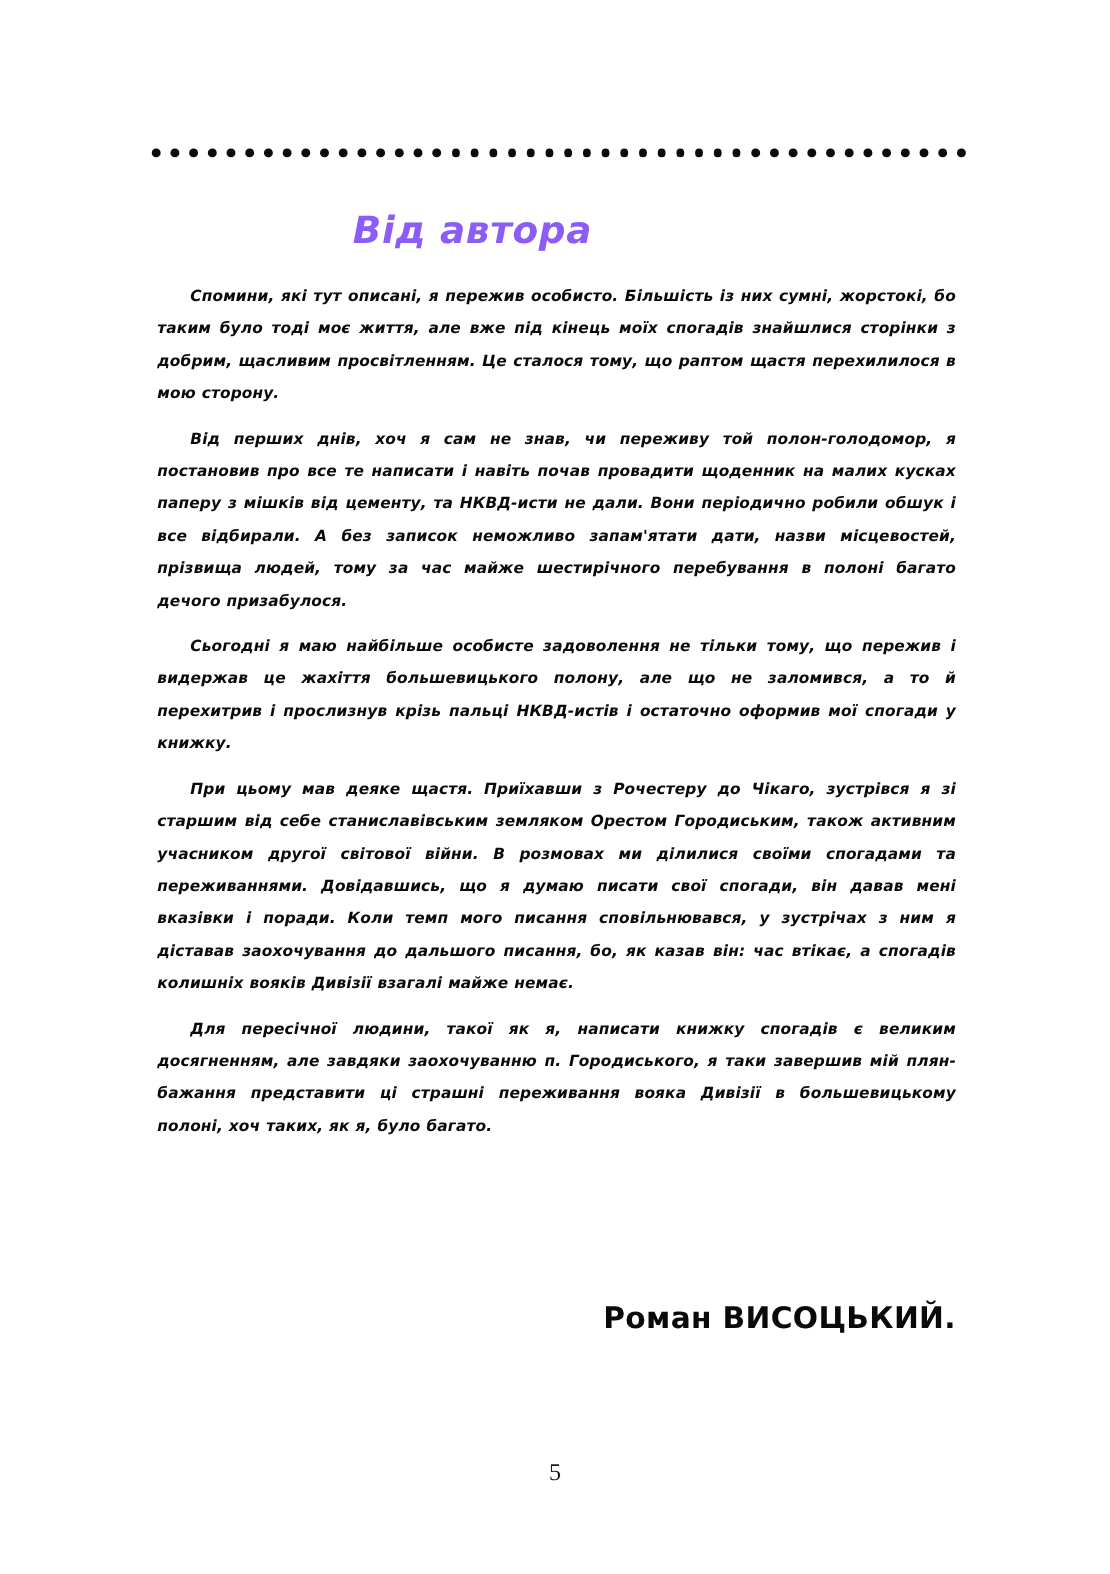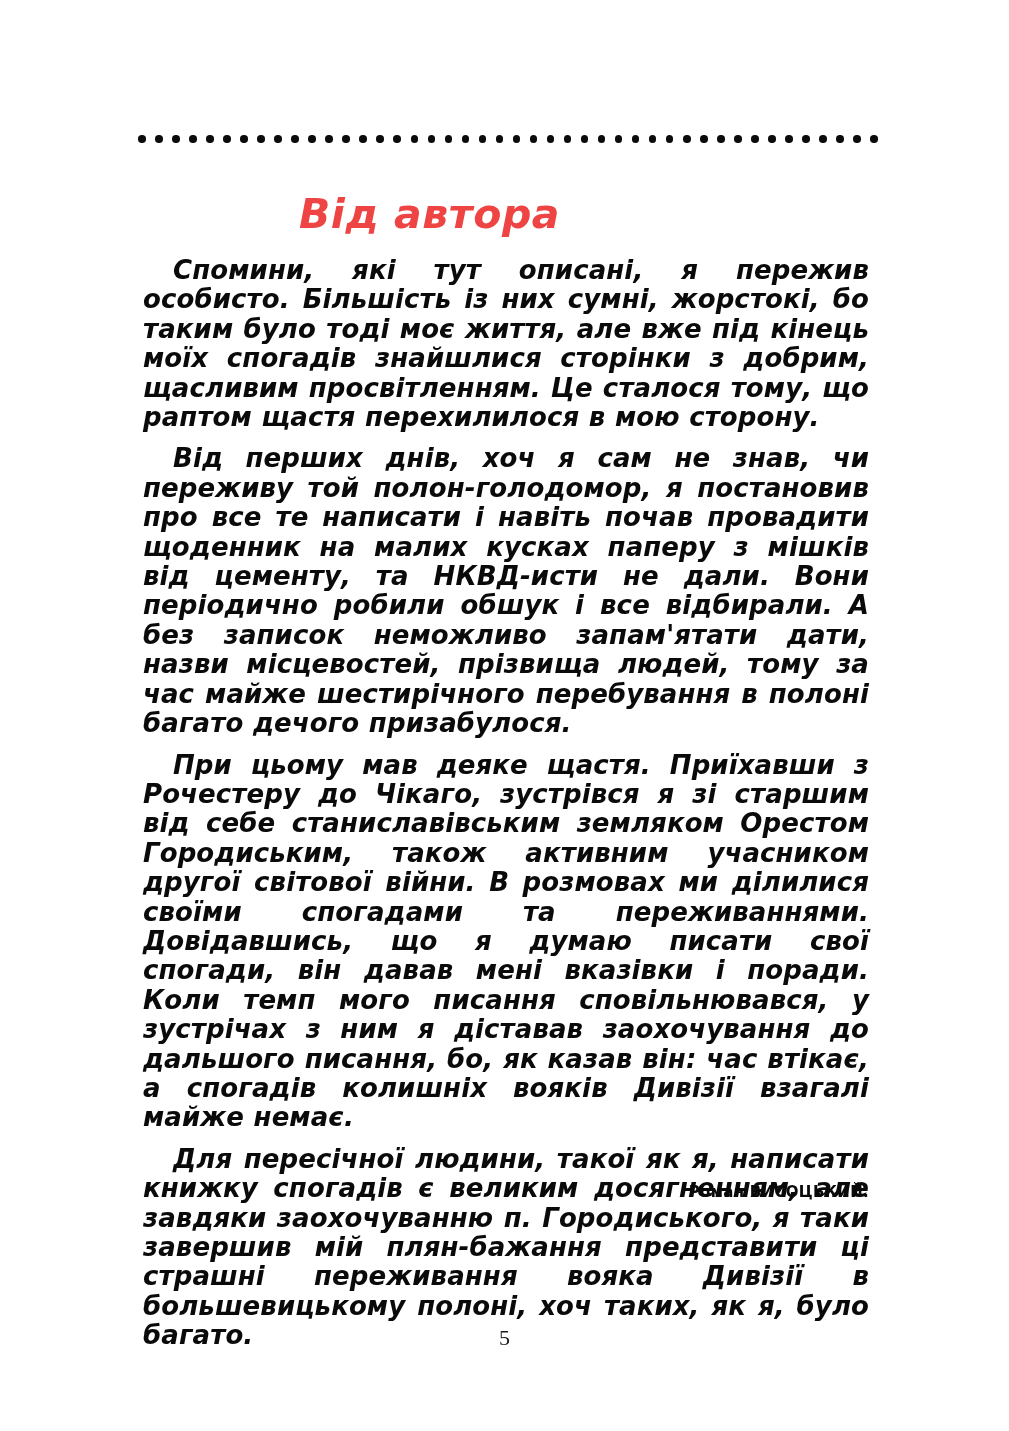--- a/index.html
+++ b/index.html
@@ -38,59 +38,59 @@
     flex: 0 0 auto;
   }
 
   
   .doc-title {
     position: absolute;
     left: 0;
     top: 192px;
     width: 859px;
     text-align: center;
-    font-size: 41px;
+    font-size: 34px;
     font-weight: bold;
     font-style: italic;
     letter-spacing: 0.6px;
     line-height: 1.1;
-    color: #ef4444;
+    color: #8b5cf6;
   }
 
   
   .body-block {
     position: absolute;
     left: 143px;
     top: 256px;
     width: 726px;
   }
   .para {
     margin: 0 0 12px 0;
-    font-size: 26px;
+    font-size: 14px;
     font-weight: bold;
     font-style: italic;
     line-height: 29.4px;
     text-align: justify;
     text-justify: inter-word;
     text-indent: 30px;
     letter-spacing: 0.1px;
     word-spacing: 0.4px;
     color: #0a0a0a;
     hyphens: manual;
   }
   .para:last-child { margin-bottom: 0; }
 
   
   .signature {
     position: absolute;
     left: 143px;
     top: 1183px;
     width: 726px;
     text-align: right;
-    font-size: 15px;
+    font-size: 27px;
     font-weight: bold;
     font-style: normal;
     letter-spacing: 0.3px;
     color: #0a0a0a;
   }
 
   
   .page-number {
     position: absolute;
     left: 0;
@@ -153,20 +153,21 @@
       <span class="dot" style="background: rgb(11, 11, 11);"></span>
       <span class="dot" style="background: rgb(11, 11, 11);"></span>
       <span class="dot" style="background: rgb(11, 11, 11);"></span>
     </div>
 
   <div class="doc-title">Від автора</div>
 
   <div class="body-block">
     <p class="para">Спомини, які тут описані, я пережив особисто. Більшість із них сумні, жорстокі, бо таким було тоді моє життя, але вже під кінець моїх спогадів знайшлися сторінки з добрим, щасливим просвітленням. Це сталося тому, що раптом щастя перехилилося в мою сторону.</p>
     <p class="para">Від перших днів, хоч я сам не знав, чи переживу той полон-голодомор, я постановив про все те написати і навіть почав провадити щоденник на малих кусках паперу з мішків від цементу, та НКВД-исти не дали. Вони періодично робили обшук і все відбирали. А без записок неможливо запам'ятати дати, назви місцевостей, прізвища людей, тому за час майже шестирічного перебування в полоні багато дечого призабулося.</p>
+    <p class="para">Сьогодні я маю найбільше особисте задоволення не тільки тому, що пережив і видержав це жахіття большевицького полону, але що не заломився, а то й перехитрив і прослизнув крізь пальці НКВД-истів і остаточно оформив мої спогади у книжку.</p>
     <p class="para">При цьому мав деяке щастя. Приїхавши з Рочестеру до Чікаго, зустрівся я зі старшим від себе станиславівським земляком Орестом Городиським, також активним учасником другої світової війни. В розмовах ми ділилися своїми спогадами та переживаннями. Довідавшись, що я думаю писати свої спогади, він давав мені вказівки і поради. Коли темп мого писання сповільнювався, у зустрічах з ним я діставав заохочування до дальшого писання, бо, як казав він: час втікає, а спогадів колишніх вояків Дивізії взагалі майже немає.</p>
     <p class="para">Для пересічної людини, такої як я, написати книжку спогадів є великим досягненням, але завдяки заохочуванню п. Городиського, я таки завершив мій плян-бажання представити ці страшні переживання вояка Дивізії в большевицькому полоні, хоч таких, як я, було багато.</p>
 
   </div>
 
   <div class="signature">Роман ВИСОЦЬКИЙ.</div>
 
   <div class="page-number">5</div>
 
 </div>

